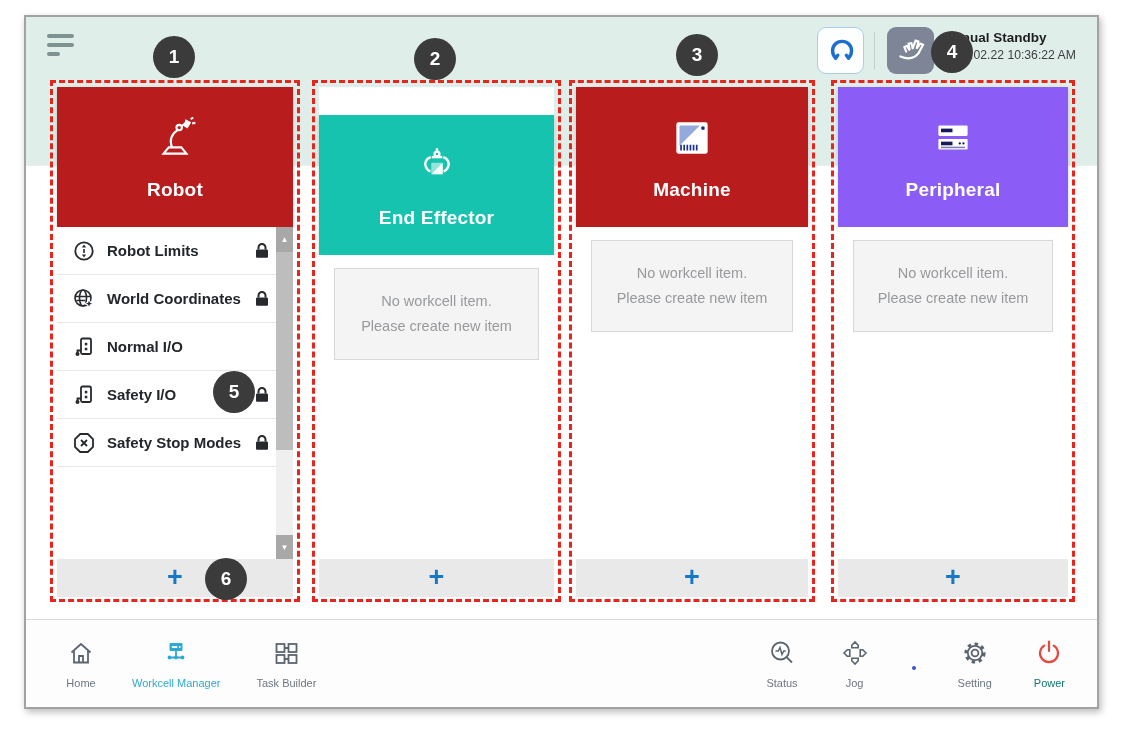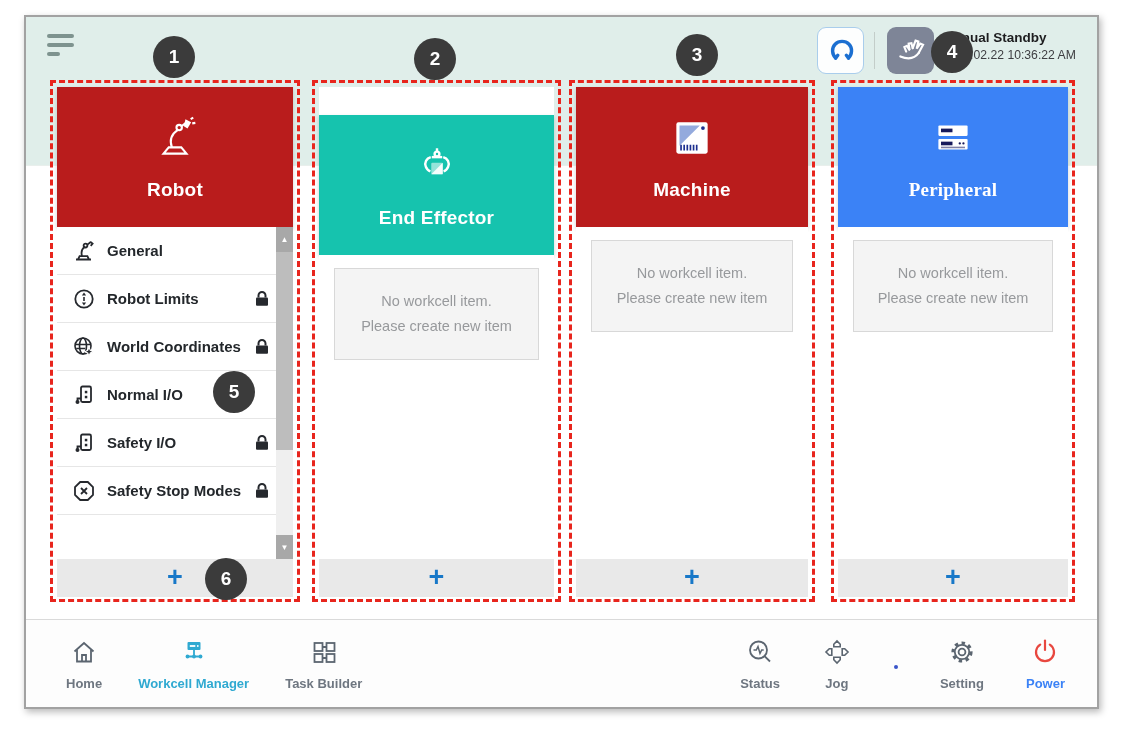--- a/index.html
+++ b/index.html
@@ -50,23 +50,23 @@
   
   .callout{position:absolute;width:42px;height:42px;border-radius:50%;background:#3b3b3b;color:#fff;display:flex;align-items:center;justify-content:center;font-size:19px;font-weight:bold;z-index:20;}
   .co1{left:127px;top:19px;} .co2{left:388px;top:21px;} .co3{left:650px;top:17px;}
   .co4{left:905px;top:14px;} .co5{left:187px;top:354px;} .co6{left:179px;top:541px;}
 
   
   .bottomnav{position:absolute;left:0;right:0;top:602px;bottom:0;border-top:1px solid #dadada;background:#fdfdfd;display:flex;align-items:center;padding:0 26px;box-sizing:border-box;}
   .nav-left{display:flex;gap:36px;align-items:center;margin-left:14px;}
   .nav-right{display:flex;gap:42px;align-items:center;margin-left:auto;margin-right:6px;}
   .nav-item{display:flex;flex-direction:column;align-items:center;gap:5px;cursor:pointer;}
-  .nav-label{font-size:13px;font-weight:bold;color:#6e7680;white-space:nowrap;}
+  .nav-label{font-size:11px;font-weight:normal;color:#6e7680;white-space:nowrap;}
   .nav-item.active .nav-label{color:#2fa9d1;}
-  .nav-item.power .nav-label{color:#3b82f6;}
+  .nav-item.power .nav-label{color:#0f766e;}
   .nav-dot{width:4px;height:4px;border-radius:50%;background:#3a55c9;align-self:flex-start;margin-top:28px;}
 </style>
 </head>
 <body>
 
 <div class="window">
 
   <div class="topbar">
     <div class="hamburger">
         <span></span>
@@ -110,31 +110,20 @@
             <path d="M29.5 11.5l4-3"></path>
             <path d="M33 5l5.5 3-3.5 6-3.5-2.2z" fill="#fff" stroke="none"></path>
             <path d="M38 5l2.5-1.5M39.5 9l3-.5"></path>
           </svg>
         </span>
         <div class="hdr-label">Robot</div>
       </div>
       <div class="card-body">
         <div class="list">
 
-          <div class="row">
-            <span class="row-icon">
-              <svg width="24" height="24" viewBox="0 0 24 24" fill="none" stroke="#26292e" stroke-width="1.8">
-                <path d="M4 20.5h15M6 20.5l1.6-3.3h7.8l1.6 3.3"></path>
-                <path d="M10 17C8.8 13 10 9.8 13 7.6"></path>
-                <circle cx="13.5" cy="6.6" r="1.9"></circle>
-                <path d="M15.4 5.6l3-2.3M18.2 2.6l2.4 2-1.9 2.2"></path>
-              </svg>
-            </span>
-            <span class="row-label">General</span>
-          </div>
 
           <div class="row">
             <span class="row-icon">
               <svg width="24" height="24" viewBox="0 0 24 24" fill="none" stroke="#26292e" stroke-width="1.8">
                 <circle cx="12" cy="12" r="8.7"></circle>
                 <path d="M12 5.6l2.1 2.9h-4.2z" fill="#26292e" stroke="none"></path>
                 <path d="M12 18.4l-2.1-2.9h4.2z" fill="#26292e" stroke="none"></path>
                 <path d="M12 10v4" stroke-width="1.6"></path>
               </svg>
             </span>
@@ -276,21 +265,21 @@
         </div>
       </div>
       <div class="card-footer">
         <span class="plus">+</span>
       </div>
     </div>
   </div>
 
   <div class="colwrap c4">
     <div class="card">
-      <div class="card-header" style="background: #3b82f6; font-family: Liberation Serif, serif;">
+      <div class="card-header" style="background: #8b5cf6;">
         <span>
           <svg width="48" height="48" viewBox="0 0 46 46">
             <rect x="9" y="11" width="28" height="10" rx="1" fill="#ffffff"></rect>
             <rect x="11.5" y="14" width="11" height="3.5" fill="#171a5c"></rect>
             <rect x="9" y="24" width="28" height="10" rx="1" fill="#ffffff"></rect>
             <rect x="11.5" y="26.5" width="11" height="3.5" fill="#171a5c"></rect>
             <circle cx="29.5" cy="28.2" r="1.1" fill="#171a5c"></circle>
             <circle cx="33" cy="28.2" r="1.1" fill="#171a5c"></circle>
             <rect x="11.5" y="31.3" width="23" height="1.5" fill="#171a5c" opacity=".55"></rect>
           </svg>

